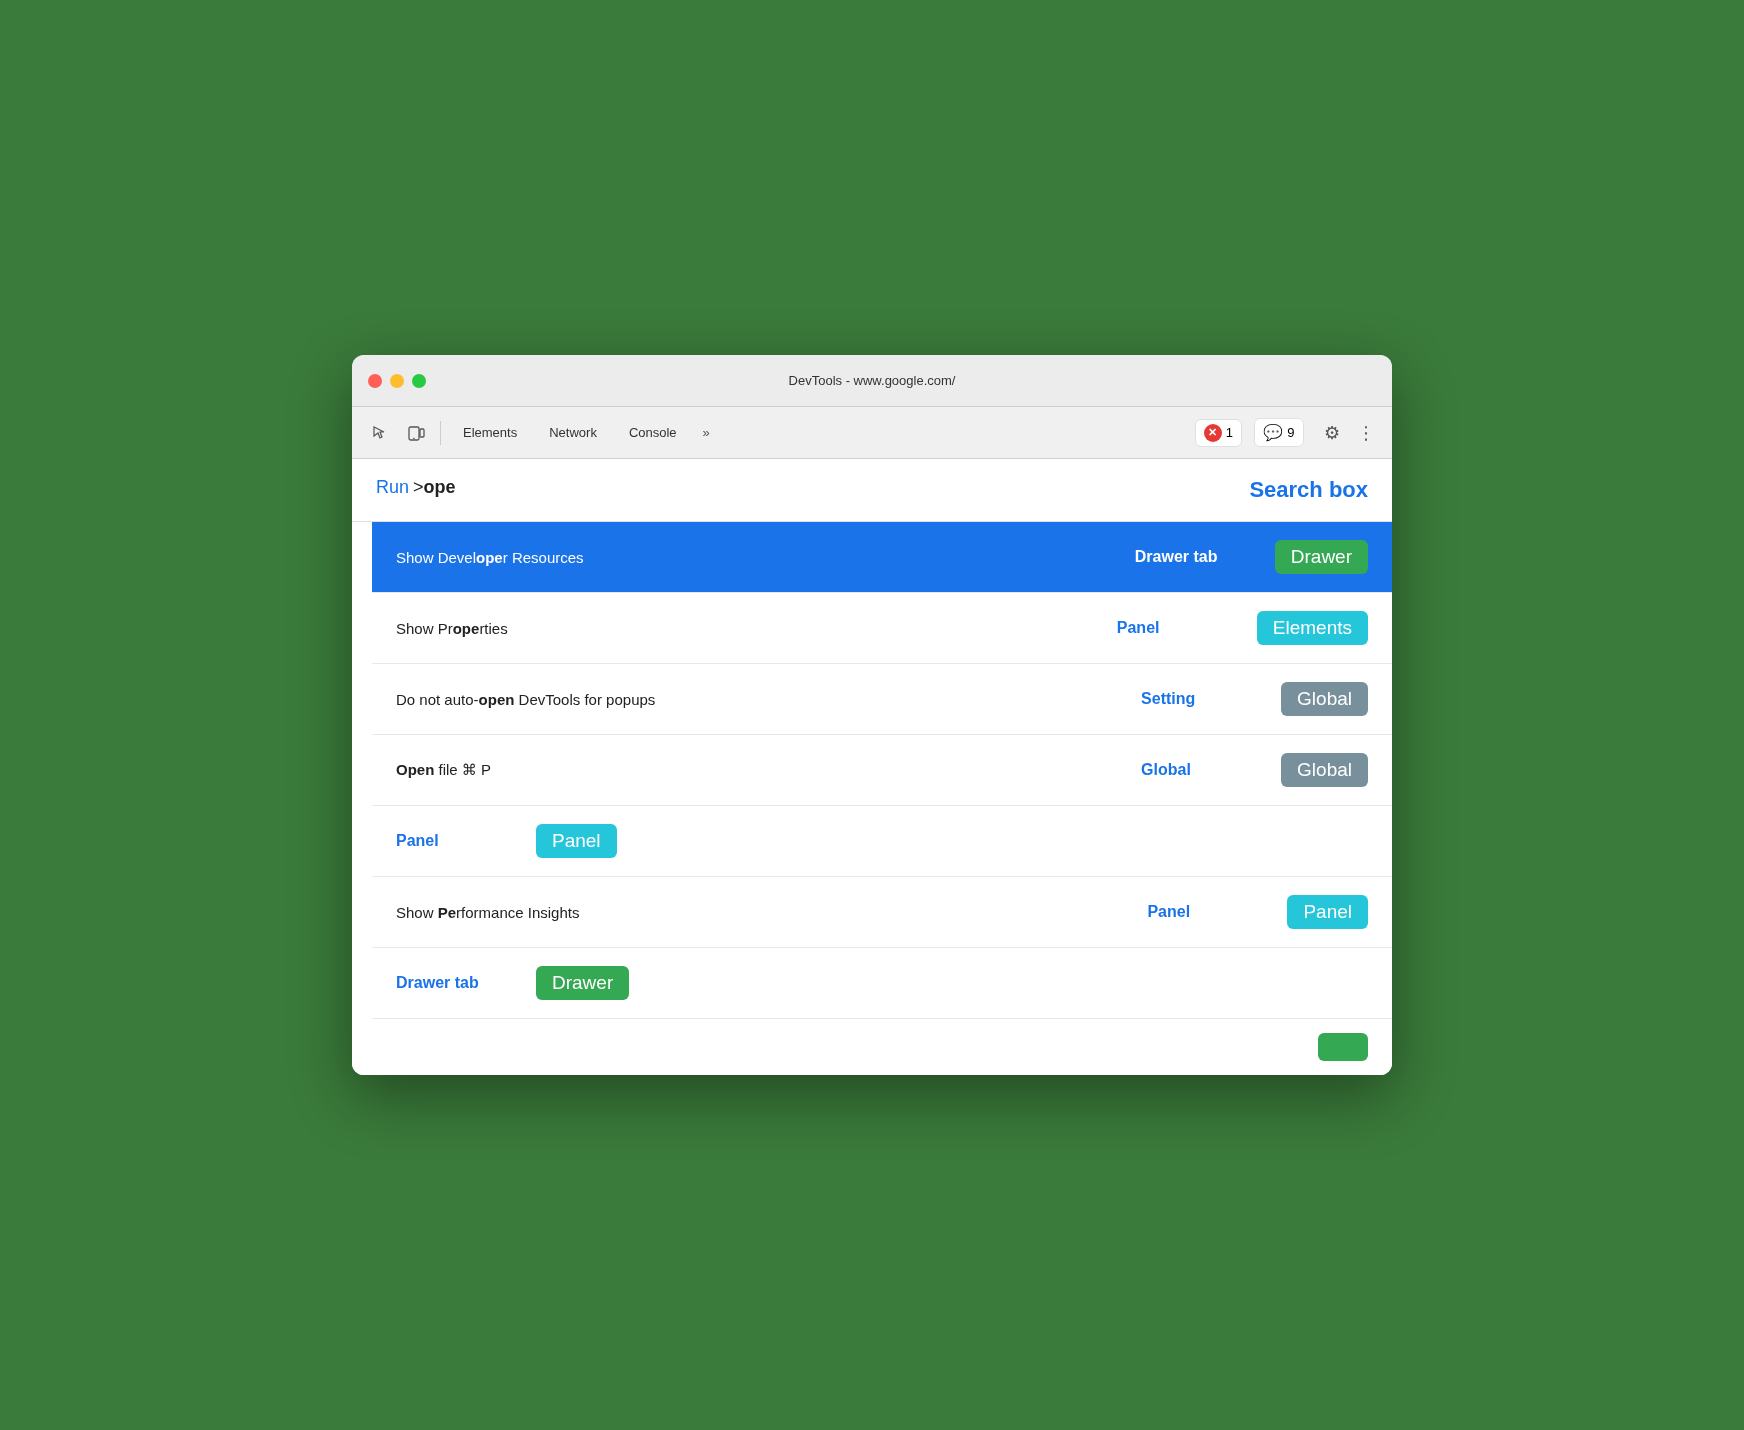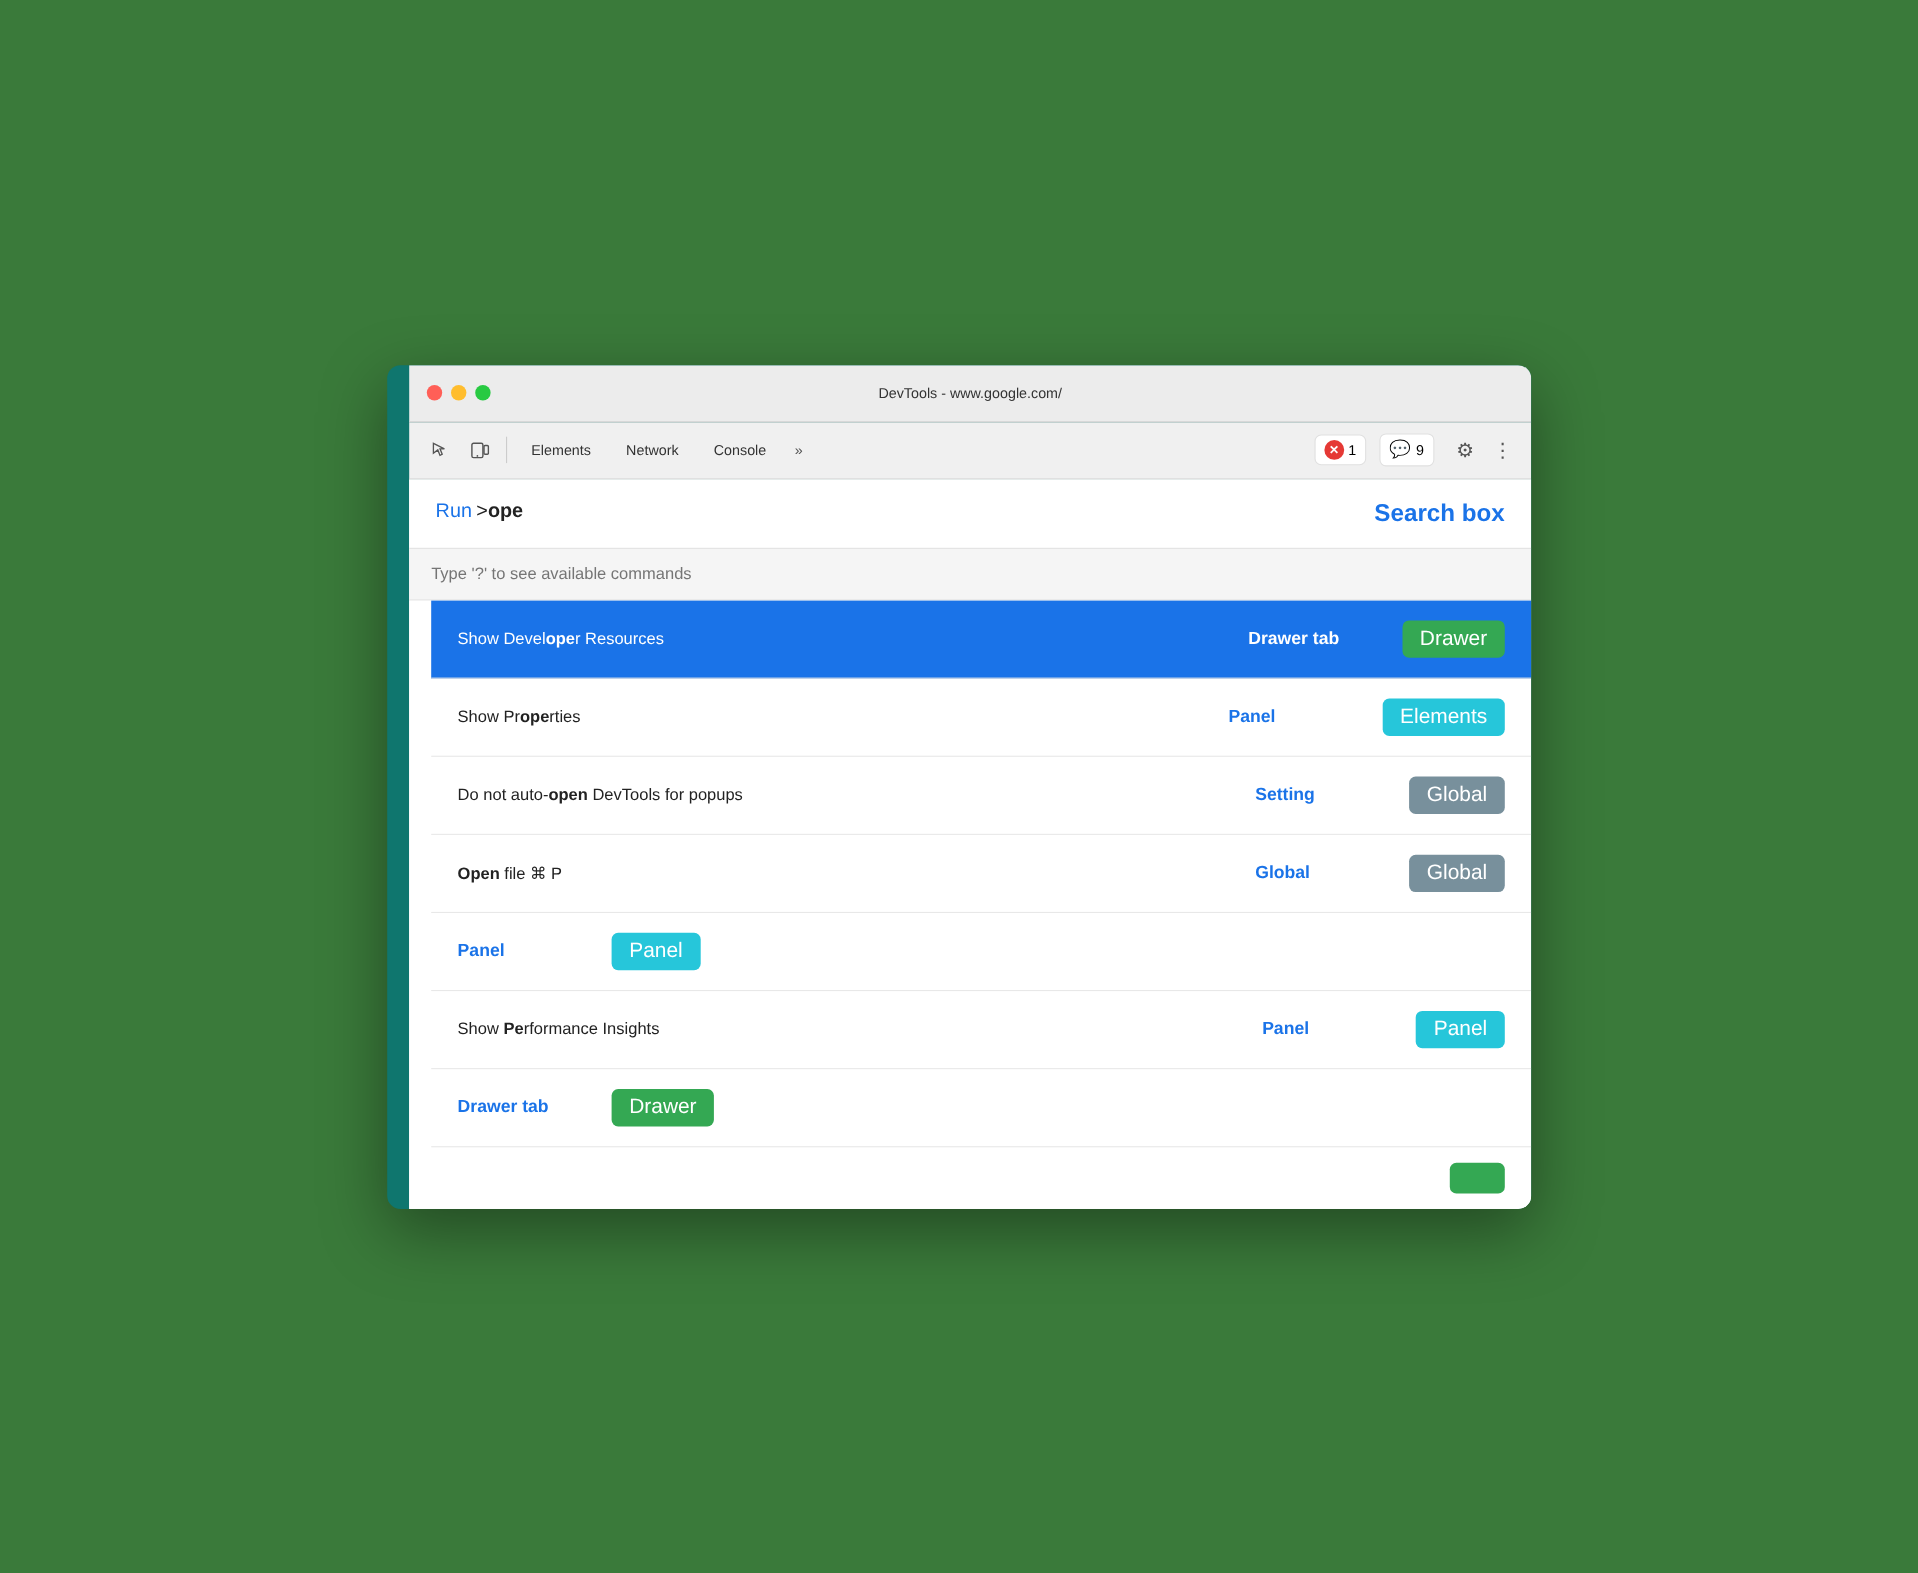--- a/index.html
+++ b/index.html
@@ -7,25 +7,24 @@
       background: #3a7a3a;
       display: flex;
       align-items: center;
       justify-content: center;
       min-height: 100vh;
       font-family: -apple-system, BlinkMacSystemFont, 'Helvetica Neue', Arial, sans-serif;
     }
 
     .window {
       width: 1040px;
-      background: #0f766e;
+      background: #7dd3fc;
       border-radius: 12px;
       box-shadow: 0 20px 60px rgba(0,0,0,0.4);
       overflow: hidden;
-      padding-left: 20px;
     }
 
     
     .title-bar {
       background: #ececec;
       height: 52px;
       display: flex;
       align-items: center;
       padding: 0 16px;
       position: relative;
@@ -332,23 +331,20 @@
   <div class="command-palette">
 
     <div class="cmd-header">
       <span class="cmd-run-label">Run</span>
       <span class="cmd-query">
         &gt;<span class="cmd-query-bold">ope</span>
       </span>
       <span class="cmd-header-right">Search box</span>
     </div>
 
-    <div class="cmd-search">
-      <input type="text" placeholder="Type '?' to see available commands" style="">
-    </div>
 
     <div class="cmd-results" id="results-container">
     <div class="cmd-result-row selected">
           <span class="cmd-result-name">Show Devel<span class="match">ope</span>r Resources</span>
           <span class="cmd-result-type-label">Drawer tab</span>
           <span class="cmd-result-badge badge-drawer">Drawer</span>
         </div>
         <div class="cmd-result-row">
           <span class="cmd-result-name">Show Pr<span class="match">ope</span>rties</span>
           <span class="cmd-result-type-label">Panel</span>

